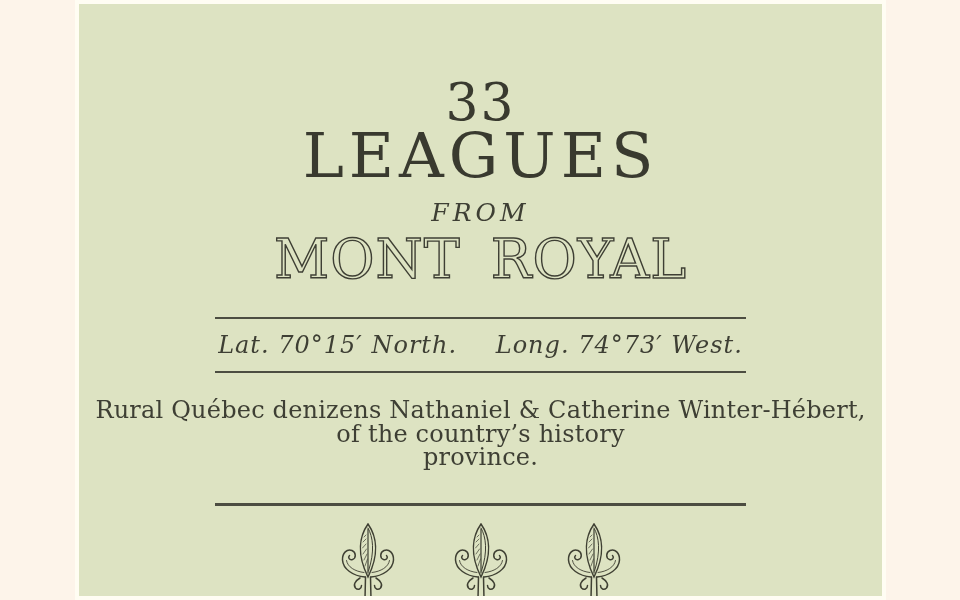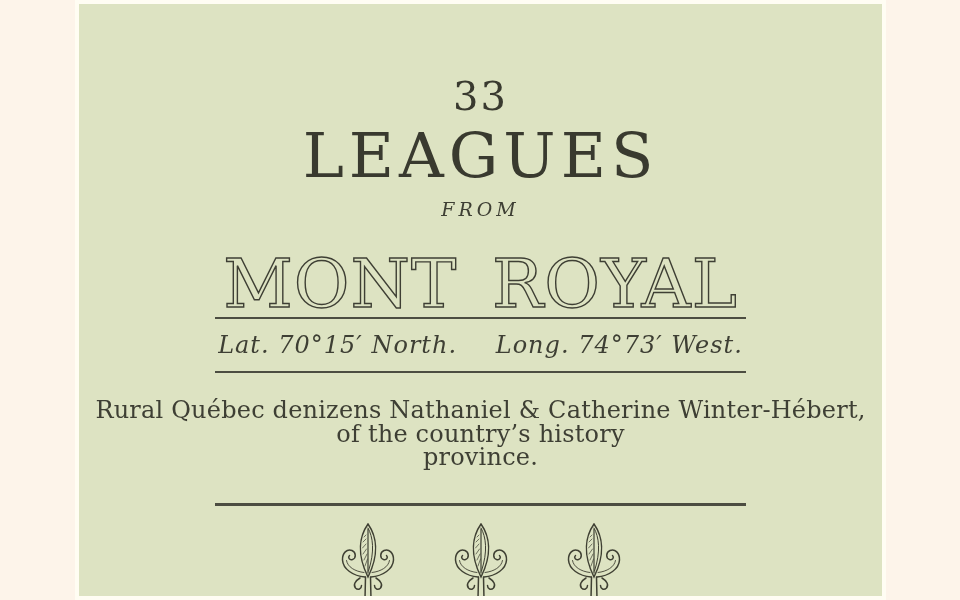--- a/index.html
+++ b/index.html
@@ -25,39 +25,39 @@
   }
   .centered {
     position: absolute;
     left: 0; right: 0;
     text-align: center;
     line-height: 1;
     white-space: nowrap;
   }
   .issue-number {
     top: 72px;
-    font-size: 40px;
+    font-size: 52px;
     letter-spacing: 2px;
     color: #393a2f;
   }
   .title {
     top: 121px;
     font-size: 62px;
     letter-spacing: 5px;
     color: #393a2f;
   }
   .connector {
     top: 196px;
-    font-size: 19px;
+    font-size: 25px;
     font-style: italic;
     letter-spacing: 4px;
   }
   .subtitle {
-    top: 246px;
-    font-size: 68px;
+    top: 229px;
+    font-size: 54px;
     letter-spacing: 1px;
     word-spacing: 12px;
     color: #3e3f34;
   }
   @supports (-webkit-text-stroke: 1px black) {
     .subtitle {
       color: transparent;
       -webkit-text-stroke: 1.4px #3e3f34;
     }
   }

